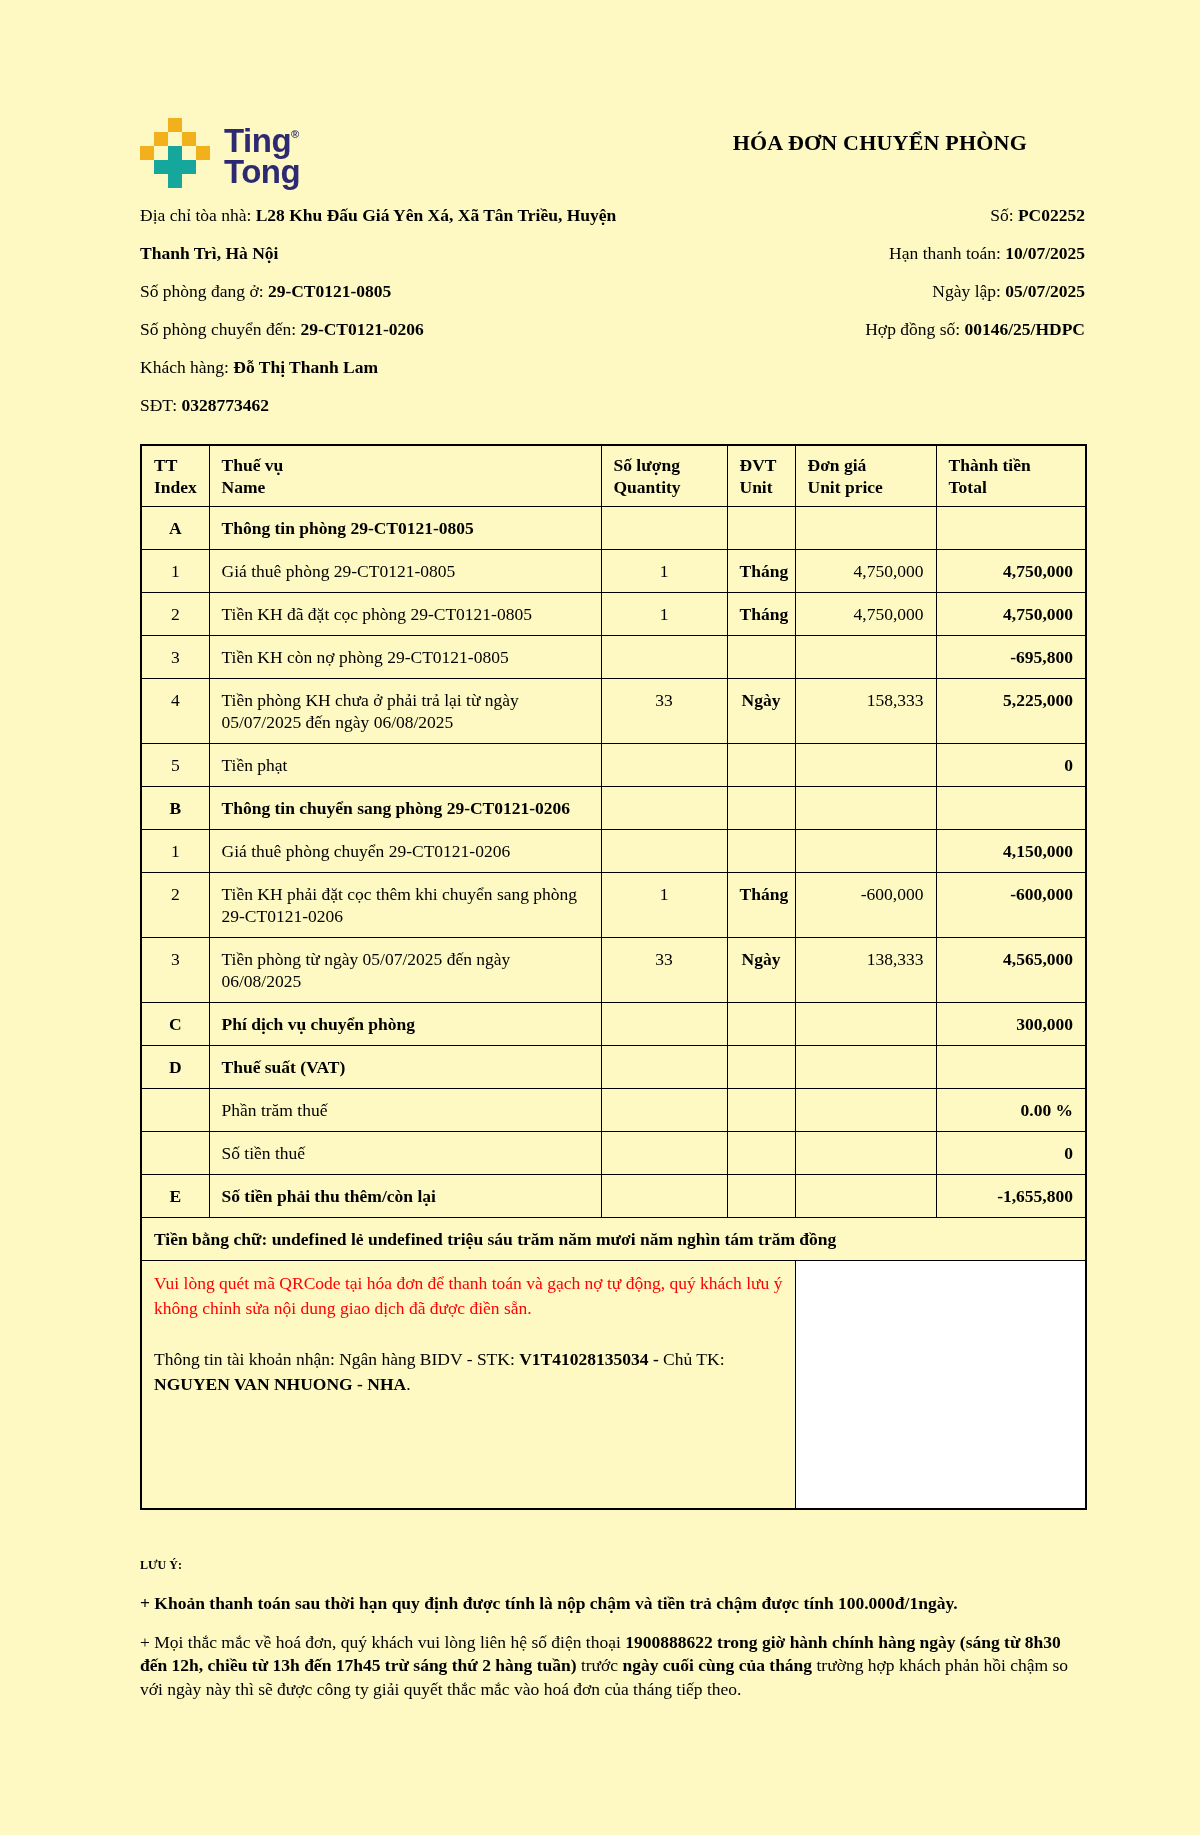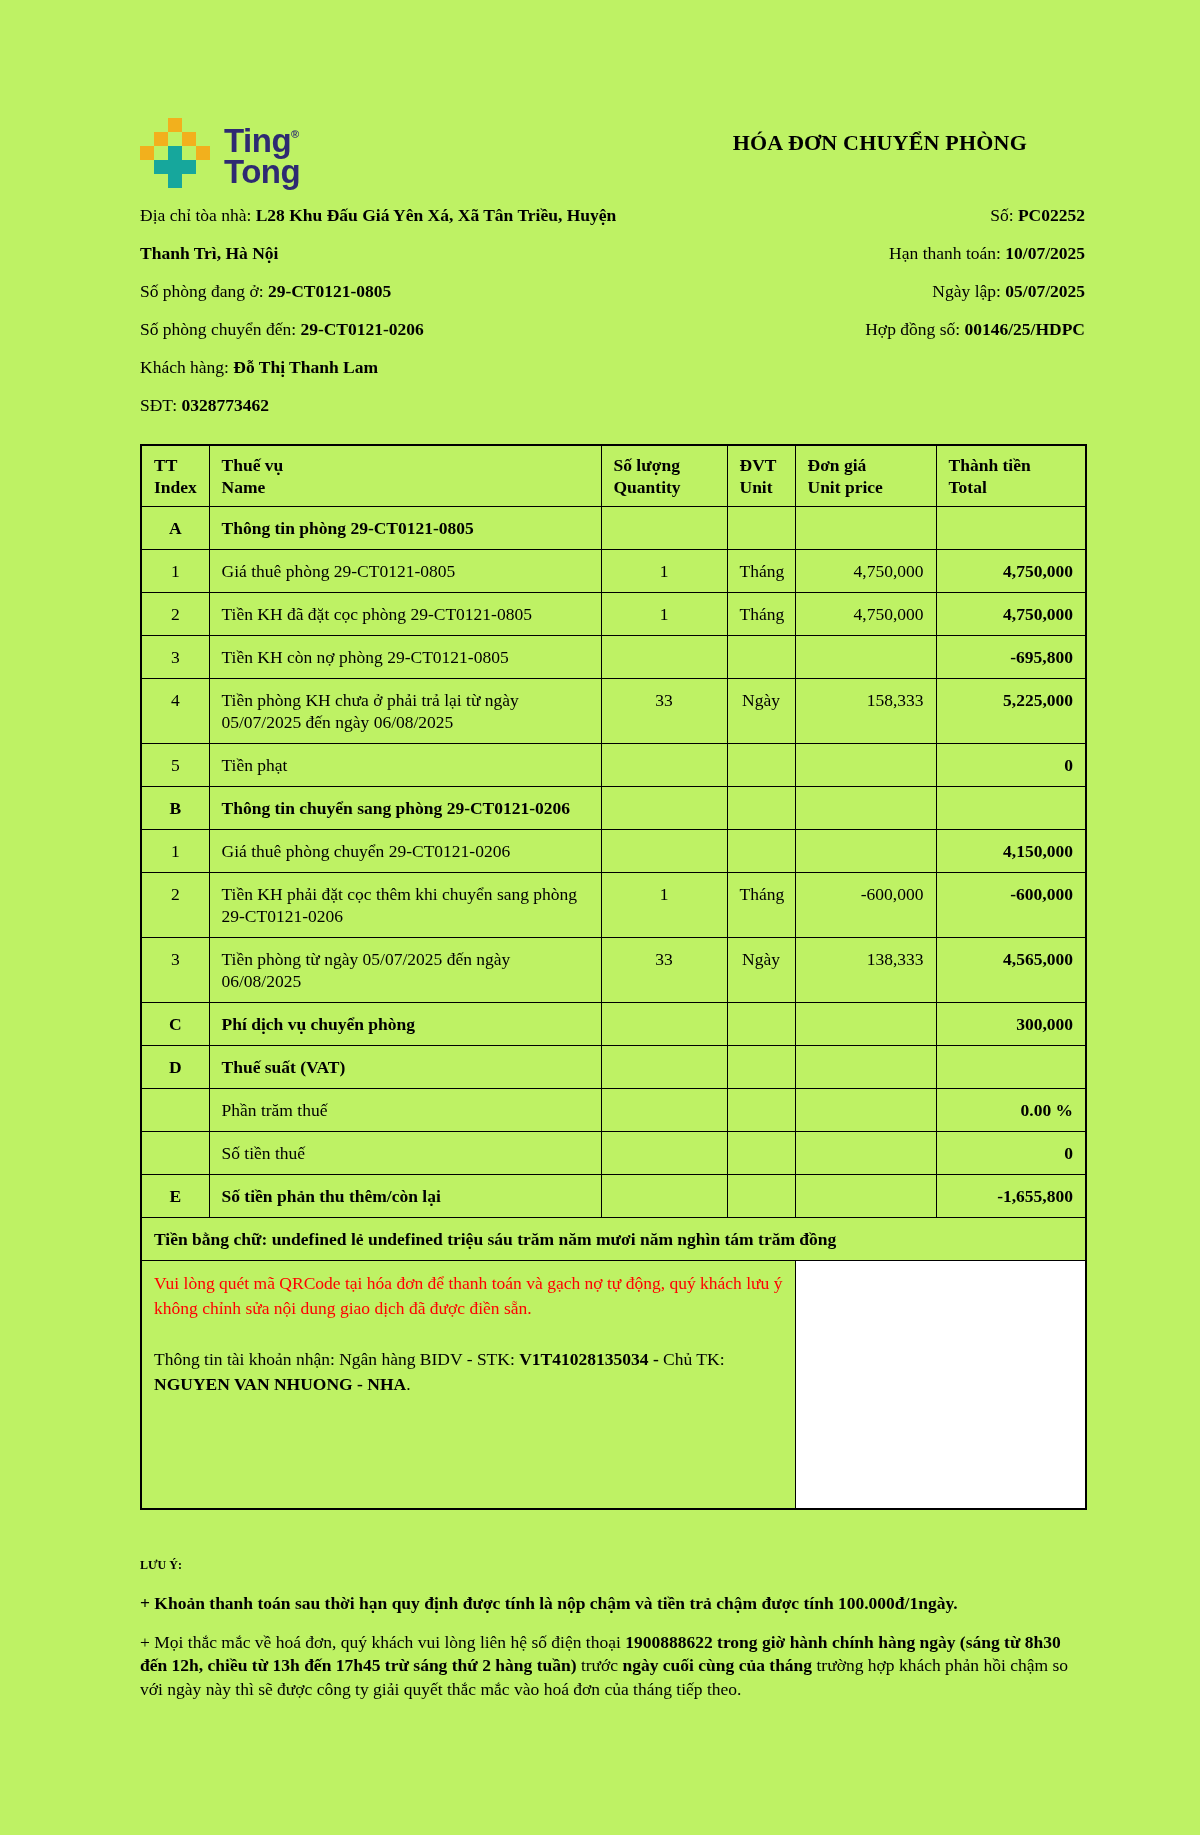--- a/index.html
+++ b/index.html
@@ -2,21 +2,21 @@
 <html style="--logo-yellow: #F2B01D; --logo-teal: #16A79C; --logo-navy: #2E2A72; --red: #FF0000; --ink: #000000;"><head>
 <meta charset="utf-8">
 <style>
   :root{
     --logo-yellow:#F2B01D; --logo-teal:#16A79C; --logo-navy:#2E2A72;
     --red:#FF0000; --ink:#000000;
   }
   *{box-sizing:border-box; margin:0; padding:0;}
   html,body{width:1200px; background:#ffffff;}
   body{height:1835px; overflow:hidden; font-family:"Liberation Serif","DejaVu Serif",serif; color:var(--ink);}
-  .page{position:relative; width:1200px; height:1835px; background:#bef264;}
+  .page{position:relative; width:1200px; height:1835px; background:#fef9c3;}
   .content{position:absolute; left:140px; top:118px; width:945px;}
 
   
   .hdr{display:flex; justify-content:space-between; align-items:flex-start;}
   .logo{display:flex; align-items:center; gap:14px;}
   .logo-icon{display:grid; grid-template-rows:repeat(5,14px); grid-template-columns:repeat(5,14px); width:70px; height:70px;}
   .logo-icon i{display:block;}
   .logo-icon i.y{background:var(--logo-yellow);}
   .logo-icon i.t{background:var(--logo-teal);}
   .logo-text{font-family:"Liberation Sans","DejaVu Sans",sans-serif; font-weight:bold; color:var(--logo-navy); font-size:33px; line-height:31px; letter-spacing:-0.5px;}
@@ -30,21 +30,21 @@
   .info-line{font-size:17.5px; line-height:38px;}
   .info-line b{font-weight:bold;}
 
   
   table.inv{border-collapse:collapse; table-layout:fixed; width:945px; margin-top:20px; border:2px solid #000;padding-left:12px;}
   table.inv th, table.inv td{border:1px solid #000; font-size:17.5px; line-height:22px;}
   table.inv th{font-weight:bold; padding:8px 12px; vertical-align:middle; text-align:left;}
   table.inv td{padding:10px 12px; vertical-align:top;}
   .c-idx{text-align:center;}
   .c-qty{text-align:center;}
-  .c-unit{text-align:center;}
+  .c-unit{text-align:center;font-weight:bold;}
   .c-price{text-align:right;}
   .c-total{text-align:right; font-weight:bold;}
   th.c-idx, th.c-qty, th.c-unit{text-align:center;}
   th.c-price, th.c-total{text-align:left;}
   tr.section td.c-idx, tr.section td.c-name{font-weight:bold;}
   td.words{font-weight:bold; padding:9px 12px;}
   tr.qr-row td{height:248px;}
   td.qr-left{padding:40px 26px 10px 12px;}
   td.qr-right{background:#fff;}
   .qr-note{color:var(--red); line-height:25px; margin-bottom:26px;}
@@ -245,21 +245,21 @@
           <tr>
             <td class="c-idx"></td>
             <td class="c-name">Số tiền thuế</td>
             <td class="c-qty"></td>
             <td class="c-unit"></td>
             <td class="c-price"></td>
             <td class="c-total">0</td>
           </tr>
           <tr class="section">
             <td class="c-idx">E</td>
-            <td class="c-name">Số tiền phản thu thêm/còn lại</td>
+            <td class="c-name">Số tiền phải thu thêm/còn lại</td>
             <td class="c-qty"></td>
             <td class="c-unit"></td>
             <td class="c-price"></td>
             <td class="c-total">-1,655,800</td>
           </tr>
         </tbody>
       <tbody>
         <tr>
           <td colspan="6" class="words">Tiền bằng chữ: undefined lẻ undefined triệu sáu trăm năm mươi năm nghìn tám trăm đồng</td>
         </tr>

